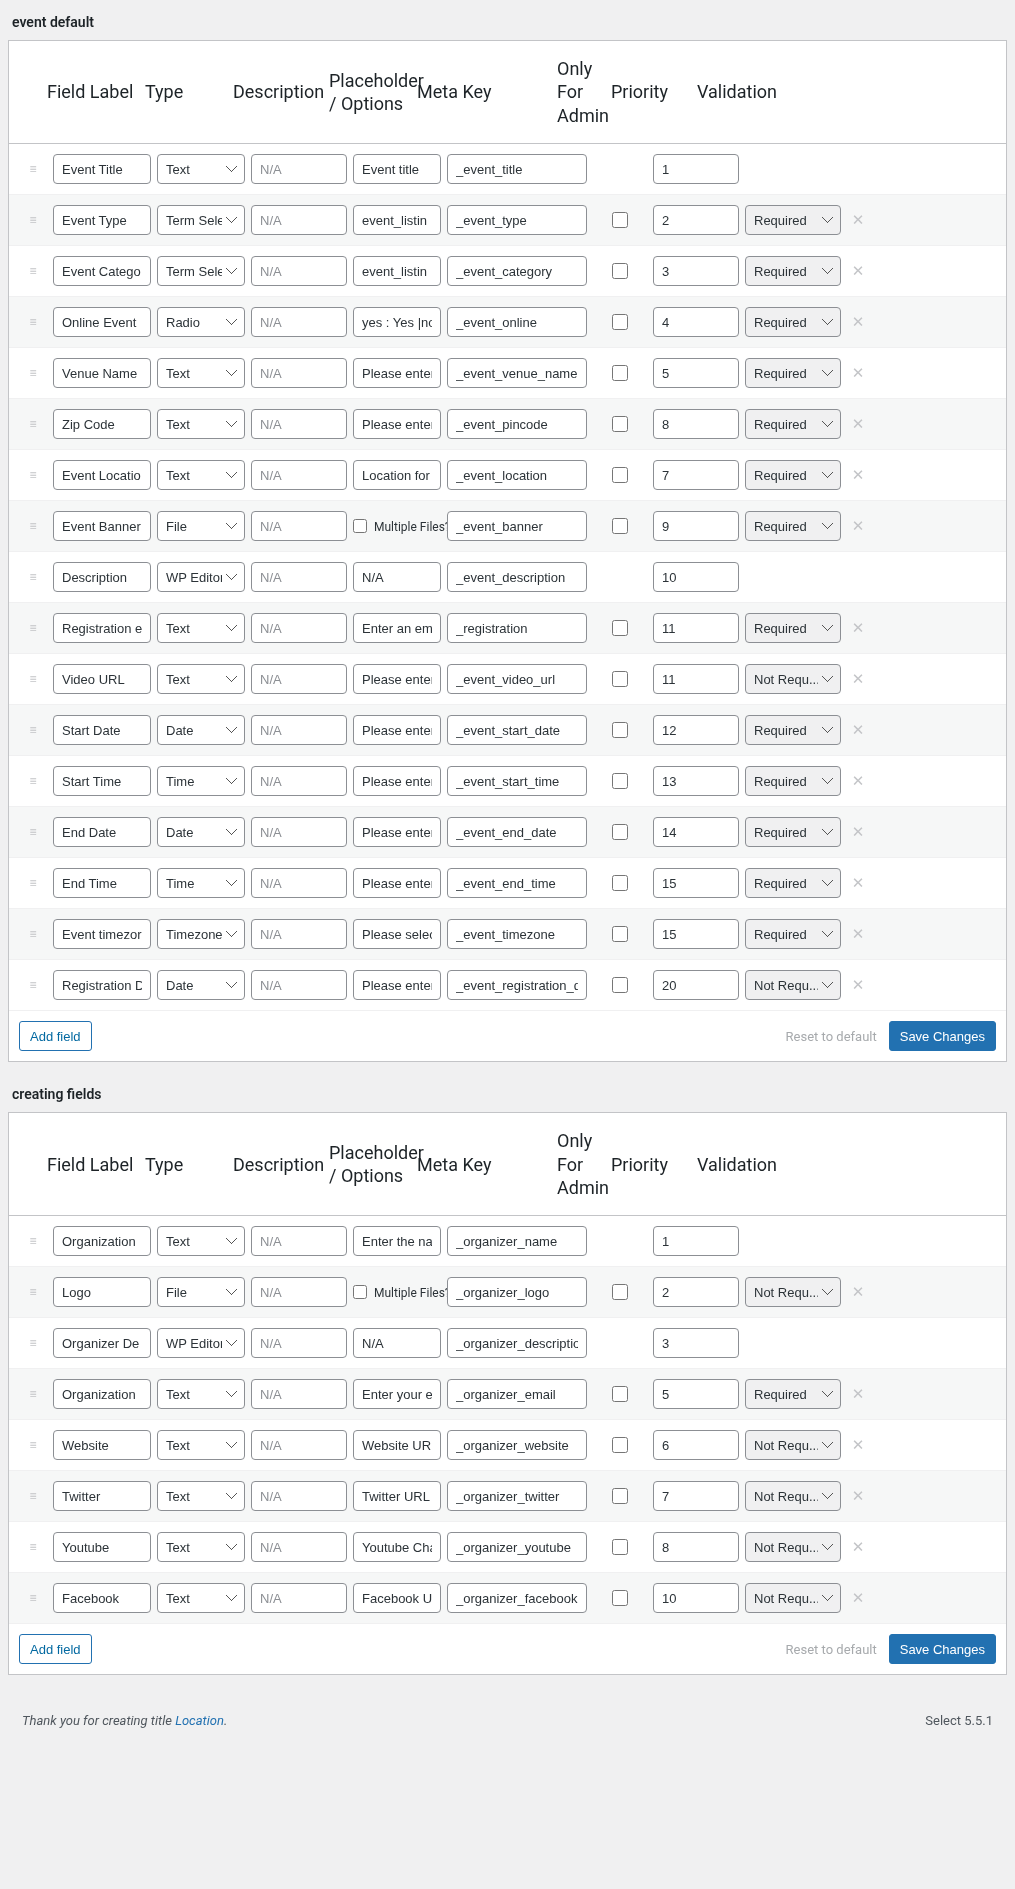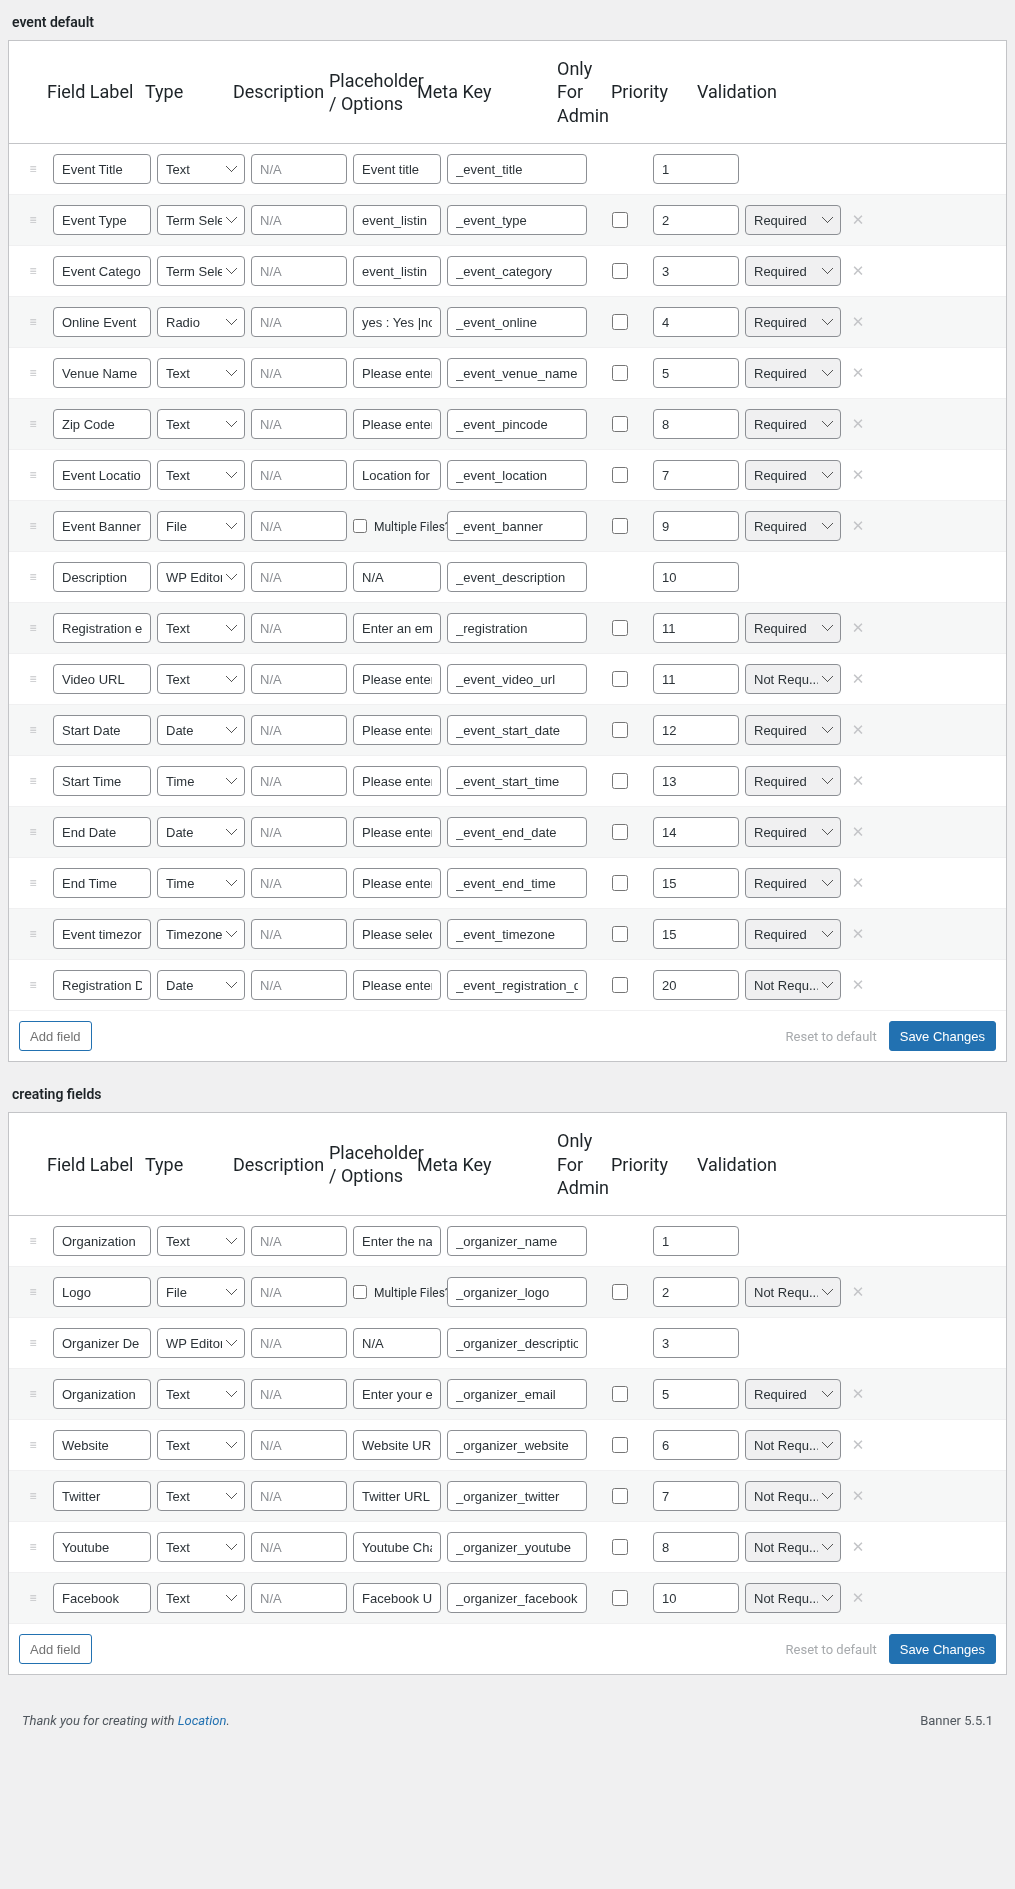--- a/index.html
+++ b/index.html
@@ -16,21 +16,21 @@
   .ro{background:#eceded;color:#555}
   .prio{color:#8c8f94}
   select{width:100%;height:30px;padding:0 22px 0 8px;border:1px solid #8c8f94;border-radius:4px;font-size:13px;color:#2c3338;background:#fff;appearance:none;background-image:linear-gradient(45deg,transparent 48%,#555 48%,#555 52%,transparent 52%),linear-gradient(-45deg,transparent 48%,#555 48%,#555 52%,transparent 52%);background-position:right 12px center,right 7px center;background-size:6px 6px;background-repeat:no-repeat}
   .vsel{background-color:#f0f0f1}
   .cb{width:16px;height:16px;border:1px solid #8c8f94;border-radius:4px;margin:0 auto;display:block}
   .del{color:#c3c4c7;font-size:15px;cursor:pointer;text-align:center}
   .opts{font-size:12px;color:#2c3338;white-space:nowrap}
   .opts .sm{width:14px;height:14px;display:inline-block;vertical-align:-2px;margin-right:4px}
   .ftr{display:flex;align-items:center;padding:10px}
   .btn{height:30px;padding:0 10px;border-radius:3px;font-size:13px;cursor:pointer;border:1px solid}
-  .btn-out{background:#fff;border-color:#2271b1;color:#737373}
+  .btn-out{background:#fff;border-color:#2271b1;color:#0369a1}
   .btn-pri{background:#2271b1;border-color:#2271b1;color:#fff}
   .reset{margin-left:auto;margin-right:12px;color:#a7aaad;font-size:13px;cursor:pointer}
   .credits{display:flex;justify-content:space-between;padding:14px;font-size:13px;color:#50575e;font-style:italic}
   .credits a{color:#2271b1;text-decoration:none}
   .credits .ver{font-style:normal}
 </style>
 </head>
 <body>
 
 <div id="root">
@@ -374,15 +374,15 @@
       </div>
       <div class="ftr">
         <button class="btn btn-out">Add field</button>
         <span class="reset">Reset to default</span>
         <button class="btn btn-pri">Save Changes</button>
       </div>
     </div>
   </div>
 
 <div class="credits">
-  <span><span>Thank you for creating with </span><a href="#">Location</a>.</span>
-  <span class="ver">Banner 5.5.1</span>
+  <span><span>Thank you for creating title </span><a href="#">Location</a>.</span>
+  <span class="ver">Select 5.5.1</span>
 </div>
 
 </body></html>

